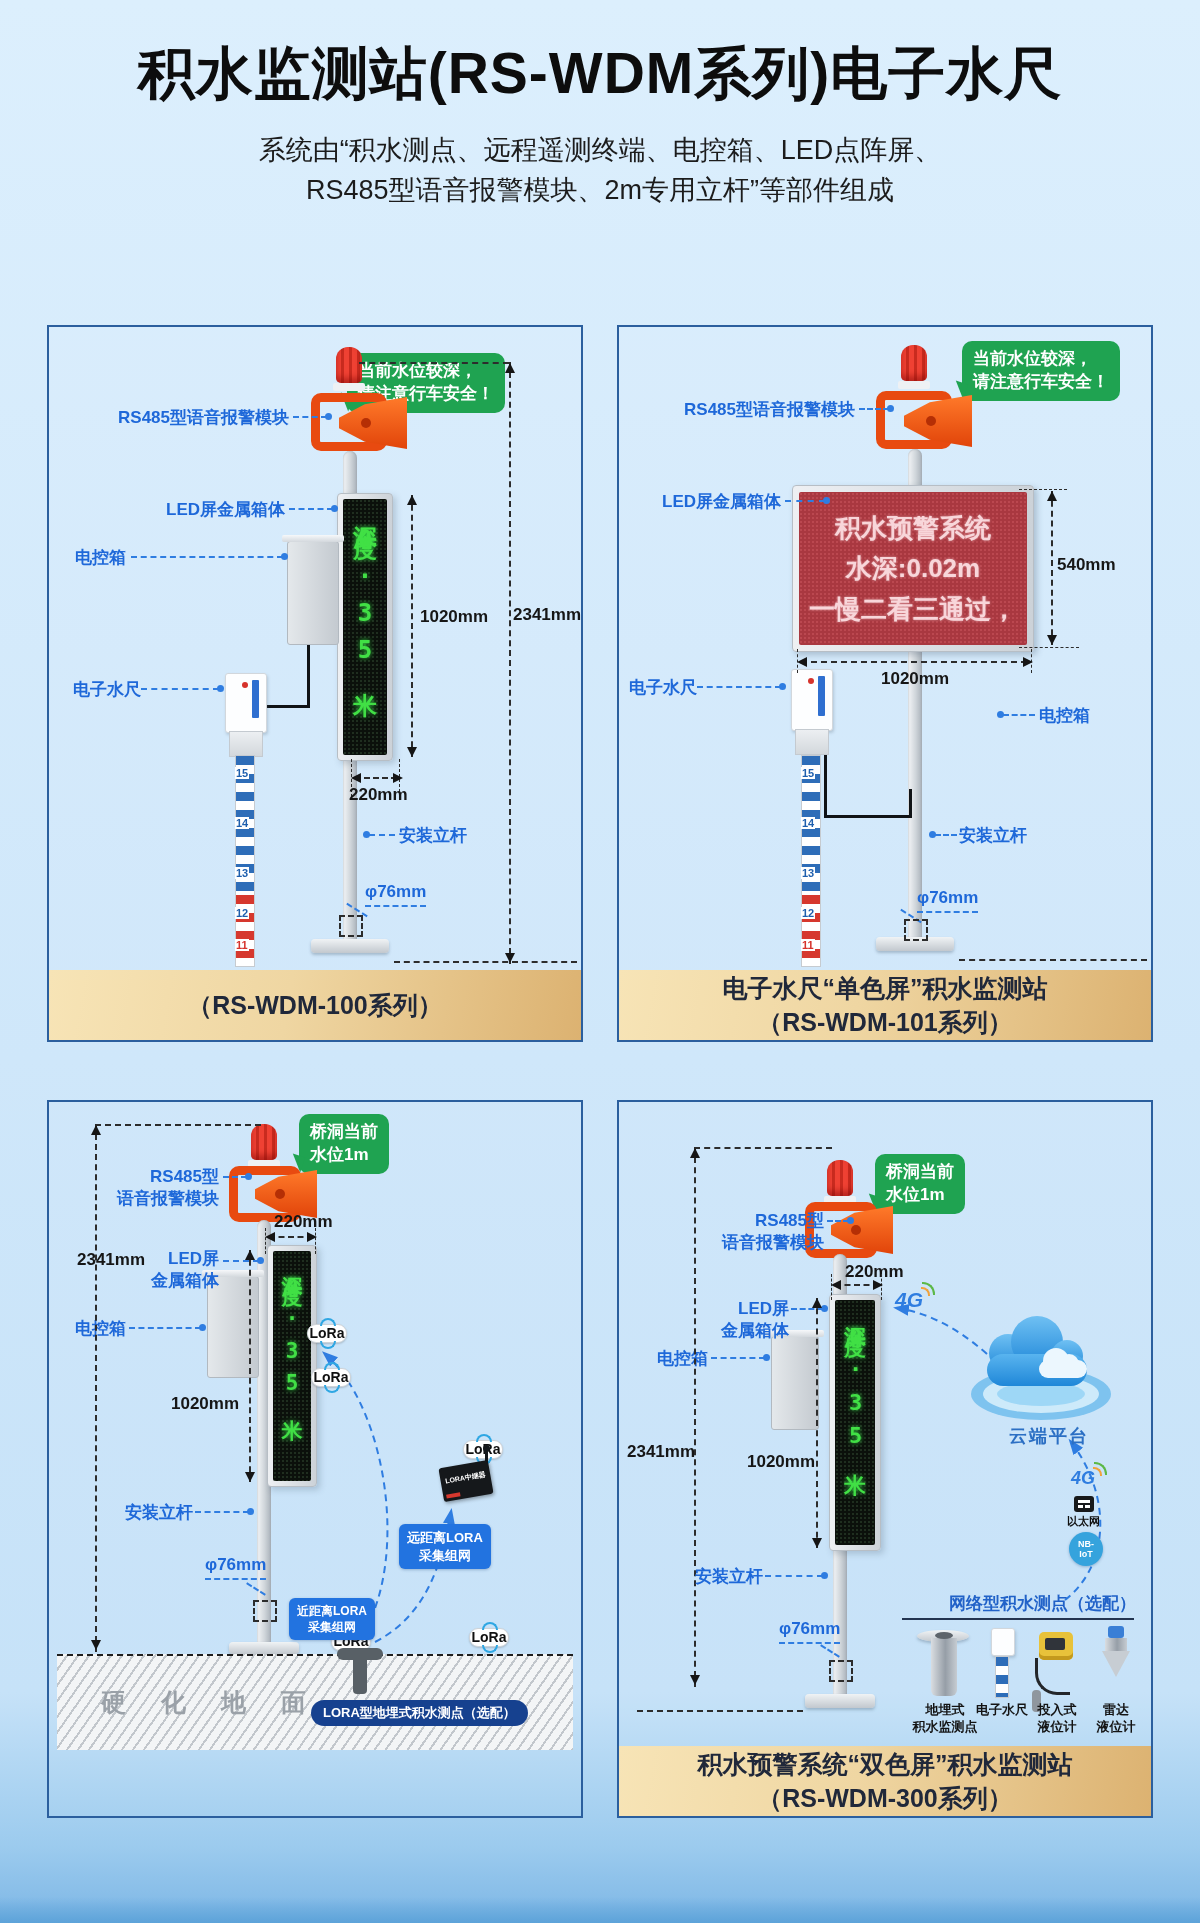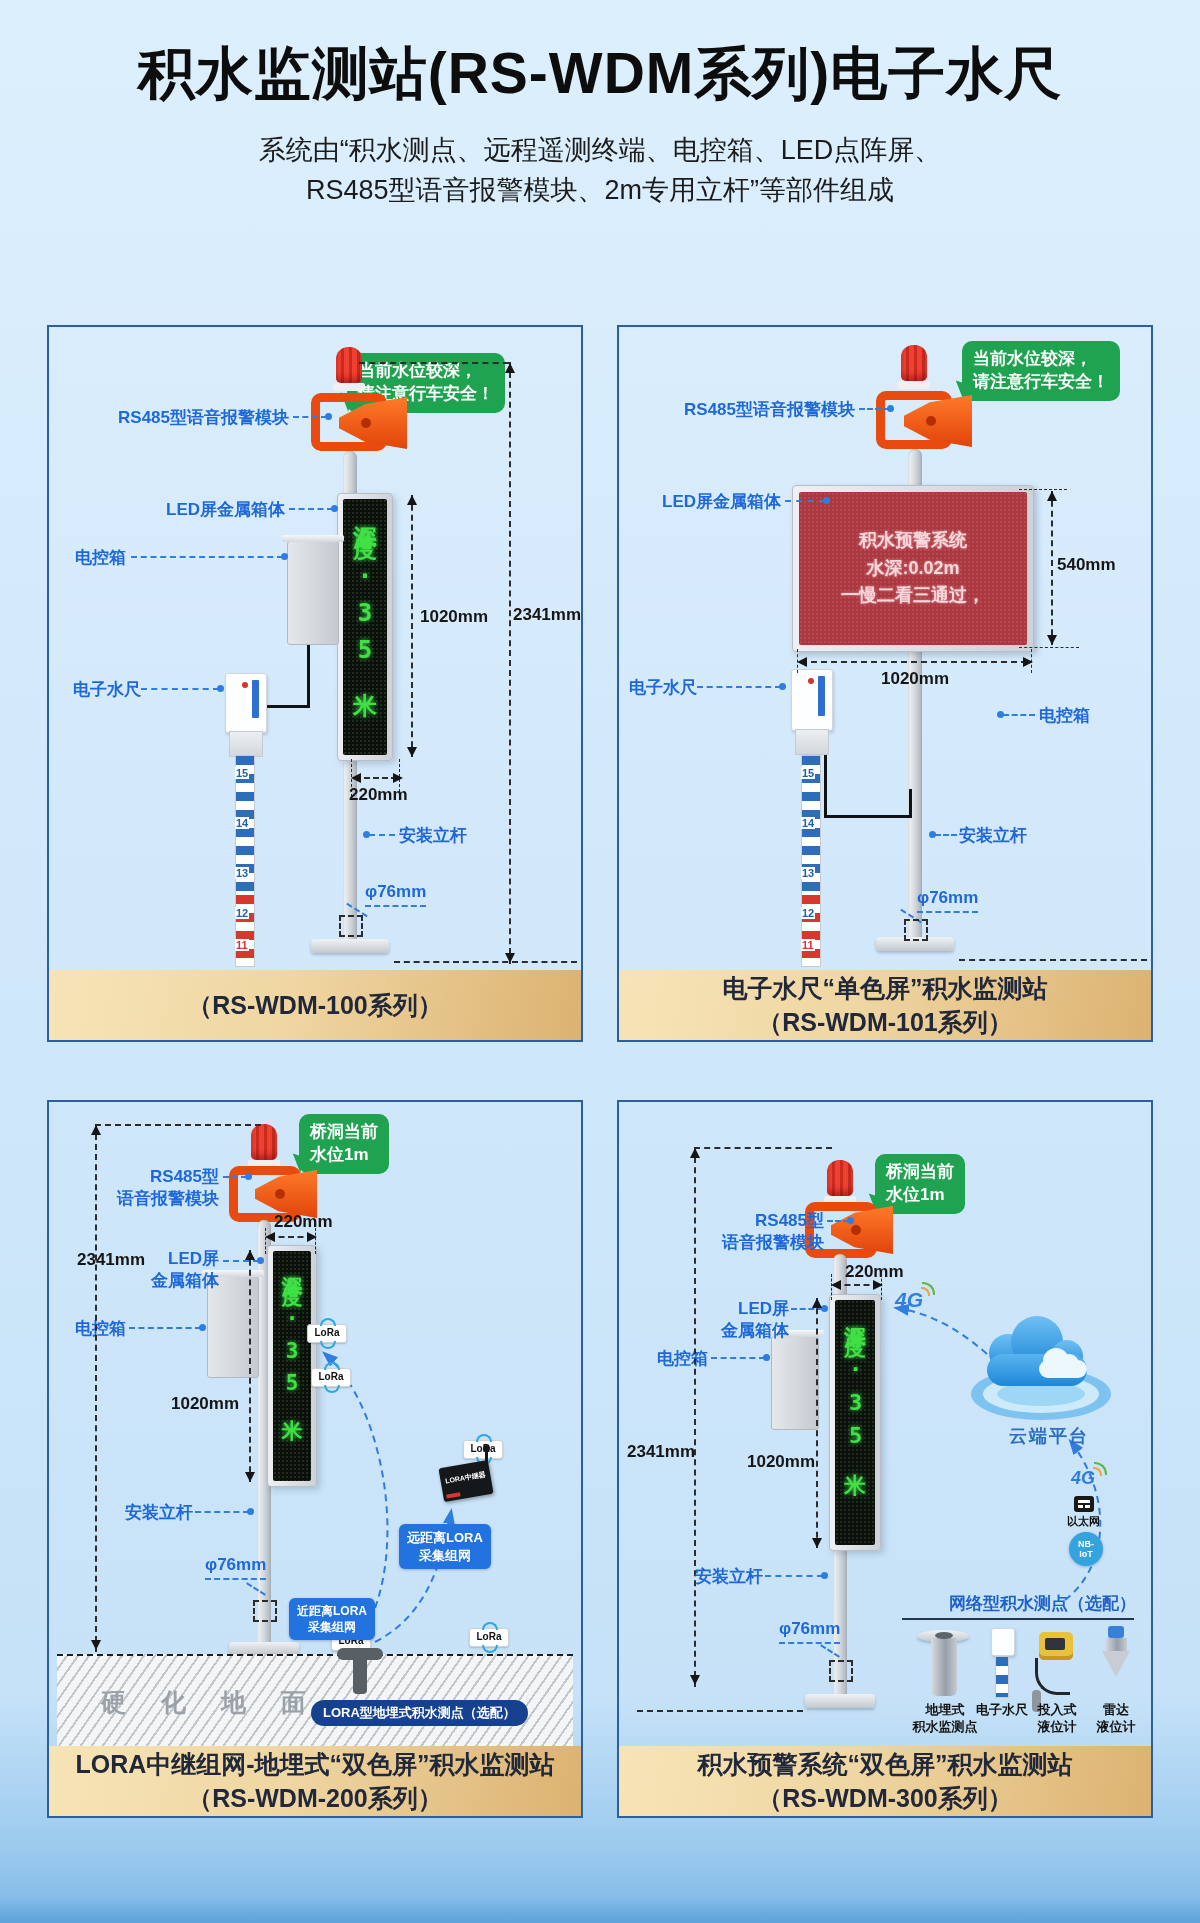--- a/index.html
+++ b/index.html
@@ -39,36 +39,36 @@
   .beacon{position:absolute;width:26px;height:36px;background:repeating-linear-gradient(90deg,#ef4133 0 5px,#c92b1f 5px 8px);border-radius:12px 12px 5px 5px;box-shadow:inset 0 -5px 6px rgba(120,0,0,.45)}
   .beacon:after{content:"";position:absolute;left:-3px;bottom:-8px;width:32px;height:8px;background:#eef1f4;border-radius:2px}
   .bracket{position:absolute;border:9px solid #e84a10;border-radius:10px}
   .horn{position:absolute;background:linear-gradient(180deg,#ff7a2a,#e1440a);clip-path:polygon(0 40%,38% 14%,100% 0,100% 100%,38% 86%,0 60%)}
   .knob{position:absolute;width:10px;height:10px;border-radius:50%;background:#b52f05}
   .ledv{position:absolute;background:linear-gradient(90deg,#eef0f3,#ccd2d8);border:1px solid #b7bec5;border-radius:4px;box-shadow:3px 3px 6px rgba(70,90,110,.25)}
   .scr{position:absolute;inset:5px;background-color:#0b100b;background-image:radial-gradient(#1f2e1f 1px,transparent 1px);background-size:4px 4px;border-radius:2px;display:flex;justify-content:center}
   .ledtxt{writing-mode:vertical-rl;text-orientation:upright;color:#41e045;font-weight:700;font-size:24px;letter-spacing:9px;margin-top:8px;text-shadow:0 0 5px rgba(60,255,80,.8);font-family:"DejaVu Sans Mono",monospace}
   .redscr{position:absolute;background:linear-gradient(90deg,#eef0f3,#ccd2d8);border:1px solid #b7bec5;border-radius:4px;box-shadow:3px 3px 6px rgba(70,90,110,.3)}
   .redin{position:absolute;inset:6px;background-color:#a93840;background-image:radial-gradient(#bb4850 1px,transparent 1px);background-size:4px 4px;border-radius:2px;display:flex;flex-direction:column;justify-content:center;align-items:center}
-  .redin div{color:#f8d6da;font-weight:700;font-size:18px;line-height:1.55;text-shadow:0 0 3px rgba(255,220,225,.6);white-space:nowrap}
+  .redin div{color:#f8d6da;font-weight:700;font-size:26px;line-height:1.55;text-shadow:0 0 3px rgba(255,220,225,.6);white-space:nowrap}
   .ctrl{position:absolute;background:linear-gradient(90deg,#e4e8eb,#c4cad0);border:1px solid #b2b9c0;border-radius:3px}
   .ctrl:before{content:"";position:absolute;left:-6px;top:-7px;right:-6px;height:7px;background:linear-gradient(180deg,#f6f8fa,#d3d8dd);border-radius:2px}
   .ctrlw{position:absolute;background:#f4f6f8;border:1px solid #d9dee3;border-radius:3px;box-shadow:2px 3px 5px rgba(70,90,110,.2)}
   .ctrlw:before{content:"";position:absolute;left:-8px;top:-10px;right:-8px;height:10px;background:linear-gradient(180deg,#ffffff,#e4e9ed);border-radius:2px}
   .bluetag{position:absolute;background:#2f6fd0;color:#fff;font-size:9px;font-weight:700;text-align:center;line-height:13px;border-radius:2px}
   .gaugebox{position:absolute;background:#fdfeff;border:1px solid #d2d7dc;border-radius:3px;box-shadow:1px 2px 3px rgba(80,95,110,.25)}
   .gstrip{position:absolute;background:#2f6fd0;border-radius:1px}
   .gdot{position:absolute;width:6px;height:6px;border-radius:50%;background:#d6332c}
   .gconn{position:absolute;background:linear-gradient(180deg,#eceff2,#d3d8dc);border:1px solid #c4cad0}
   .staffb{position:absolute;width:20px;box-sizing:border-box;border:1px solid #c6cbd0;border-bottom:none;background:repeating-linear-gradient(180deg,#2e6db8 0 9px,#ffffff 9px 18px)}
   .staffr{position:absolute;width:20px;box-sizing:border-box;border:1px solid #c6cbd0;border-top:none;background:repeating-linear-gradient(180deg,#d6382e 0 9px,#ffffff 9px 18px)}
   .snum{position:absolute;font-size:11px;font-weight:700;background:#fff;line-height:12px;padding:0 1px}
   .cable{position:absolute;background:#101316}
   
-  .lora{position:absolute;width:38px;height:17px;background:#fff;border:1px solid #ced3d8;border-radius:3px;font-size:10px;font-weight:800;color:#101010;text-align:center;line-height:16px;box-shadow:0 1px 2px rgba(0,0,0,.18)}
+  .lora{position:absolute;width:38px;height:17px;background:#fff;border:1px solid #ced3d8;border-radius:9px;font-size:14px;font-weight:800;color:#101010;text-align:center;line-height:16px;box-shadow:0 1px 2px rgba(0,0,0,.18)}
   .lora:before{content:"";position:absolute;left:12px;top:-7px;width:12px;height:6px;border:2px solid #2fa7e3;border-bottom:none;border-radius:8px 8px 0 0}
   .lora:after{content:"";position:absolute;left:12px;bottom:-7px;width:12px;height:6px;border:2px solid #2fa7e3;border-top:none;border-radius:0 0 8px 8px}
   .bluebadge{position:absolute;background:#2273e0;color:#fff;border-radius:6px;font-weight:700;text-align:center;padding:5px 8px;font-size:13px;line-height:1.35;box-shadow:0 1px 3px rgba(20,60,120,.3)}
   .relay{position:absolute;width:50px;height:34px;background:#15181b;border-radius:3px;transform:rotate(-10deg);box-shadow:1px 2px 4px rgba(0,0,0,.35)}
   .relay .rtxt{position:absolute;left:0;right:0;top:9px;color:#fff;font-size:7px;font-weight:700;text-align:center}
   .relay:after{content:"";position:absolute;left:3px;bottom:3px;width:14px;height:4px;background:#d6382e}
   .antenna{position:absolute;width:3px;background:#15181b;border-radius:2px}
   .antenna:before{content:"";position:absolute;left:-2px;top:-5px;width:7px;height:7px;border-radius:50%;background:#15181b}
   .ground{position:absolute;background-color:#f3f5f6;background-image:repeating-linear-gradient(125deg,transparent 0 7px,#c2c7cc 7px 9px);border-top:2px dashed #1f1f1f}
   .gtext{position:absolute;color:#9aa1a8;font-size:25px;font-weight:700;letter-spacing:14px;white-space:nowrap}
@@ -330,24 +330,20 @@
   <div class="bluebadge" style="left:240px;top:496px;font-size:12px">
     <div>近距离LORA</div>
     <div>采集组网</div>
   </div>
 
   <div class="ground" style="left:8px;top:552px;width:516px;height:94px"></div>
   <div class="gtext" style="left:52px;top:584px">硬 化 地 面</div>
   <div class="bcap" style="left:288px;top:546px;width:46px;height:12px"></div>
   <div class="bstem" style="left:304px;top:558px;width:14px;height:34px"></div>
   <div class="pill" style="left:262px;top:598px">LORA型地埋式积水测点（选配）</div>
-  <div class="caption">
-    <div>LORA中继组网-地埋式“双色屏”积水监测站</div>
-    <div>（RS-WDM-200系列）</div>
-  </div>
 </div>
 
 <div class="panel" style="left:617px;top:1100px;height:718px">
   <svg width="532" height="644" style="position:absolute;left:0;top:0">
     <defs>
         <marker id="ah4" orient="auto" markerWidth="9" markerHeight="8" refX="6" refY="3">
           <path d="M0,0 L8,3 L0,6 z" fill="#2f7de1"></path>
         </marker>
       </defs>
     <path d="M 368 252 C 334 222 304 210 278 206" fill="none" stroke="#2f7de1" stroke-width="2" stroke-dasharray="7 5" marker-end="url(#ah4)"></path>

